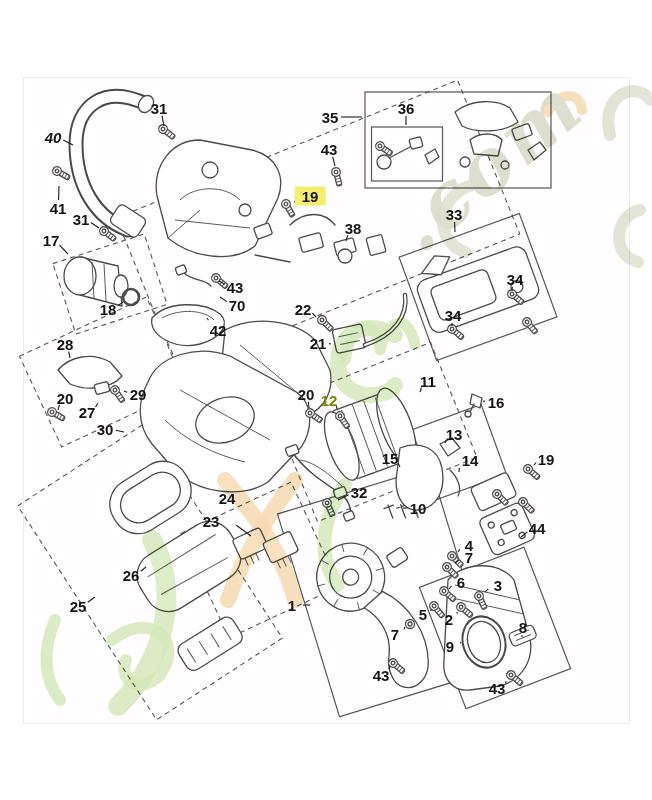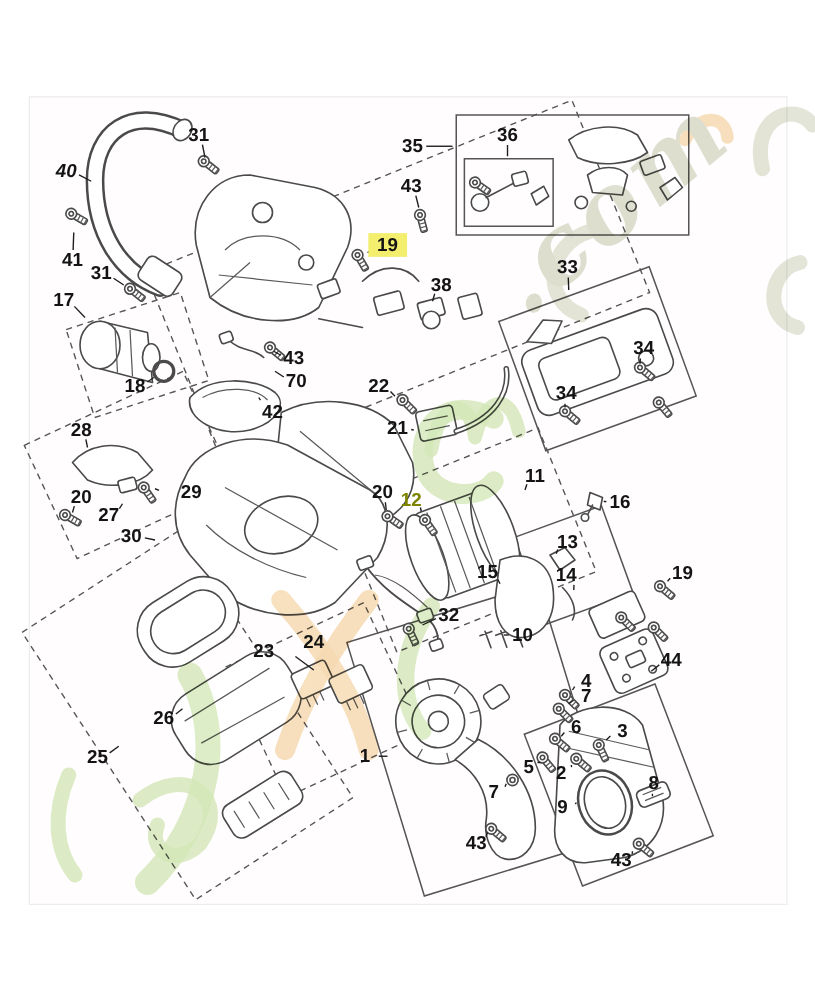--- a/index.html
+++ b/index.html
@@ -465,38 +465,38 @@
       <div class="plabel" style="left: 329px; top: 149px;">43</div>
       <div class="plabel hl" style="left: 310px; top: 196px;">19</div>
       <div class="plabel" style="left: 353px; top: 228px;">38</div>
       <div class="plabel" style="left: 454px; top: 214px;">33</div>
       <div class="plabel" style="left: 515px; top: 279px;">34</div>
       <div class="plabel" style="left: 453px; top: 315px;">34</div>
       <div class="plabel" style="left: 235px; top: 287px;">43</div>
       <div class="plabel" style="left: 237px; top: 305px;">70</div>
       <div class="plabel" style="left: 218px; top: 330px;">42</div>
       <div class="plabel" style="left: 65px; top: 344px;">28</div>
-      <div class="plabel" style="left: 138px; top: 394px; margin-left: 15px;">29</div>
+      <div class="plabel" style="left: 138px; top: 394px;">29</div>
       <div class="plabel" style="left: 65px; top: 398px;">20</div>
       <div class="plabel" style="left: 87px; top: 412px;">27</div>
       <div class="plabel" style="left: 105px; top: 429px;">30</div>
       <div class="plabel" style="left: 303px; top: 309px;">22</div>
       <div class="plabel" style="left: 318px; top: 343px;">21</div>
       <div class="plabel" style="left: 306px; top: 394px;">20</div>
       <div class="plabel" style="left: 329px; top: 400px; color: rgb(125, 132, 0);">12</div>
       <div class="plabel" style="left: 428px; top: 381px;">11</div>
       <div class="plabel" style="left: 496px; top: 402px;">16</div>
       <div class="plabel" style="left: 454px; top: 434px;">13</div>
-      <div class="plabel" style="left: 453px; top: 460px;">14</div>
+      <div class="plabel" style="left: 470px; top: 460px;">14</div>
       <div class="plabel" style="left: 546px; top: 459px;">19</div>
       <div class="plabel" style="left: 390px; top: 458px;">15</div>
       <div class="plabel" style="left: 359px; top: 492px;">32</div>
       <div class="plabel" style="left: 418px; top: 508px;">10</div>
       <div class="plabel" style="left: 211px; top: 521px;">23</div>
-      <div class="plabel" style="left: 227px; top: 514px; margin-left: 24px;">24</div>
+      <div class="plabel" style="left: 227px; top: 498px;">24</div>
       <div class="plabel" style="left: 537px; top: 528px;">44</div>
       <div class="plabel" style="left: 469px; top: 545px;">4</div>
       <div class="plabel" style="left: 469px; top: 557px;">7</div>
       <div class="plabel" style="left: 131px; top: 575px;">26</div>
       <div class="plabel" style="left: 461px; top: 582px;">6</div>
       <div class="plabel" style="left: 498px; top: 585px;">3</div>
       <div class="plabel" style="left: 292px; top: 605px;">1</div>
       <div class="plabel" style="left: 78px; top: 606px;">25</div>
       <div class="plabel" style="left: 423px; top: 614px;">5</div>
       <div class="plabel" style="left: 449px; top: 619px;">2</div>

